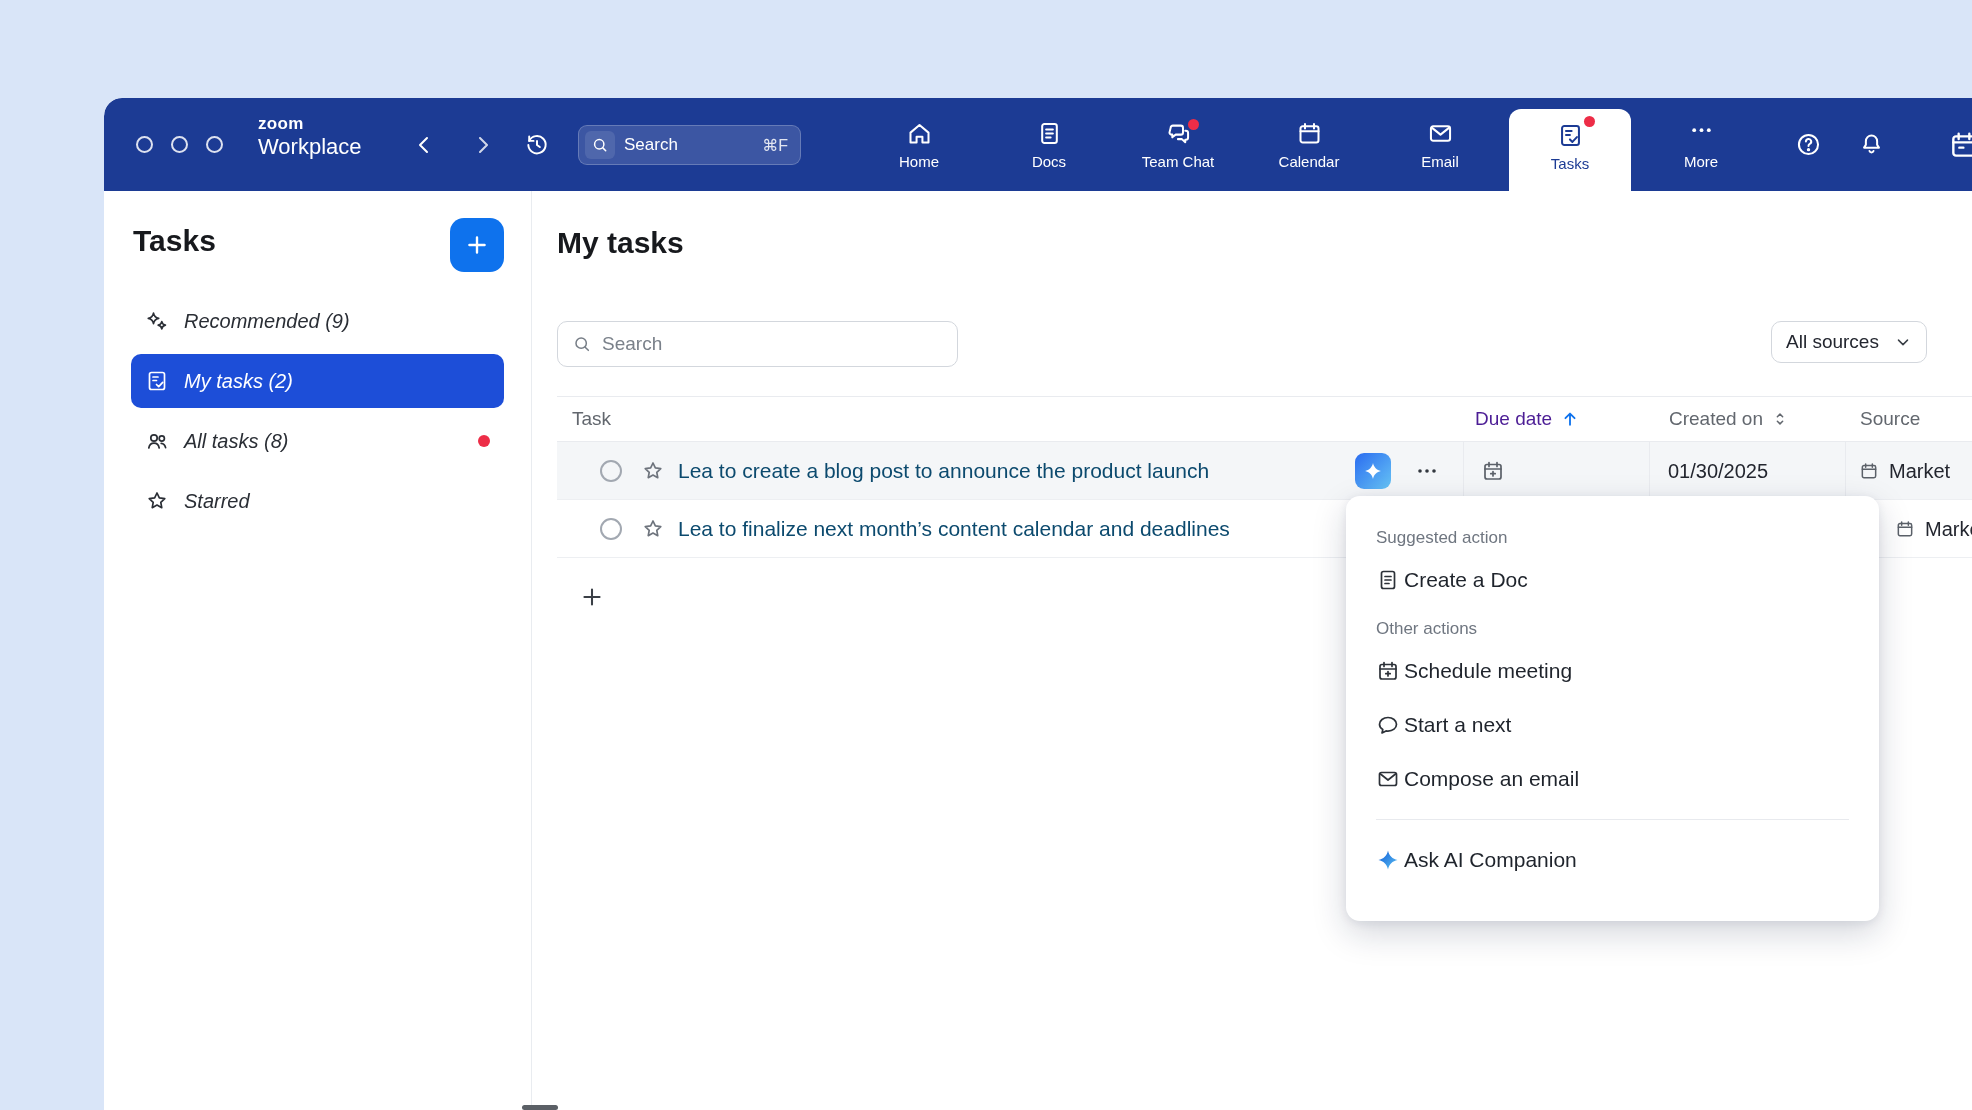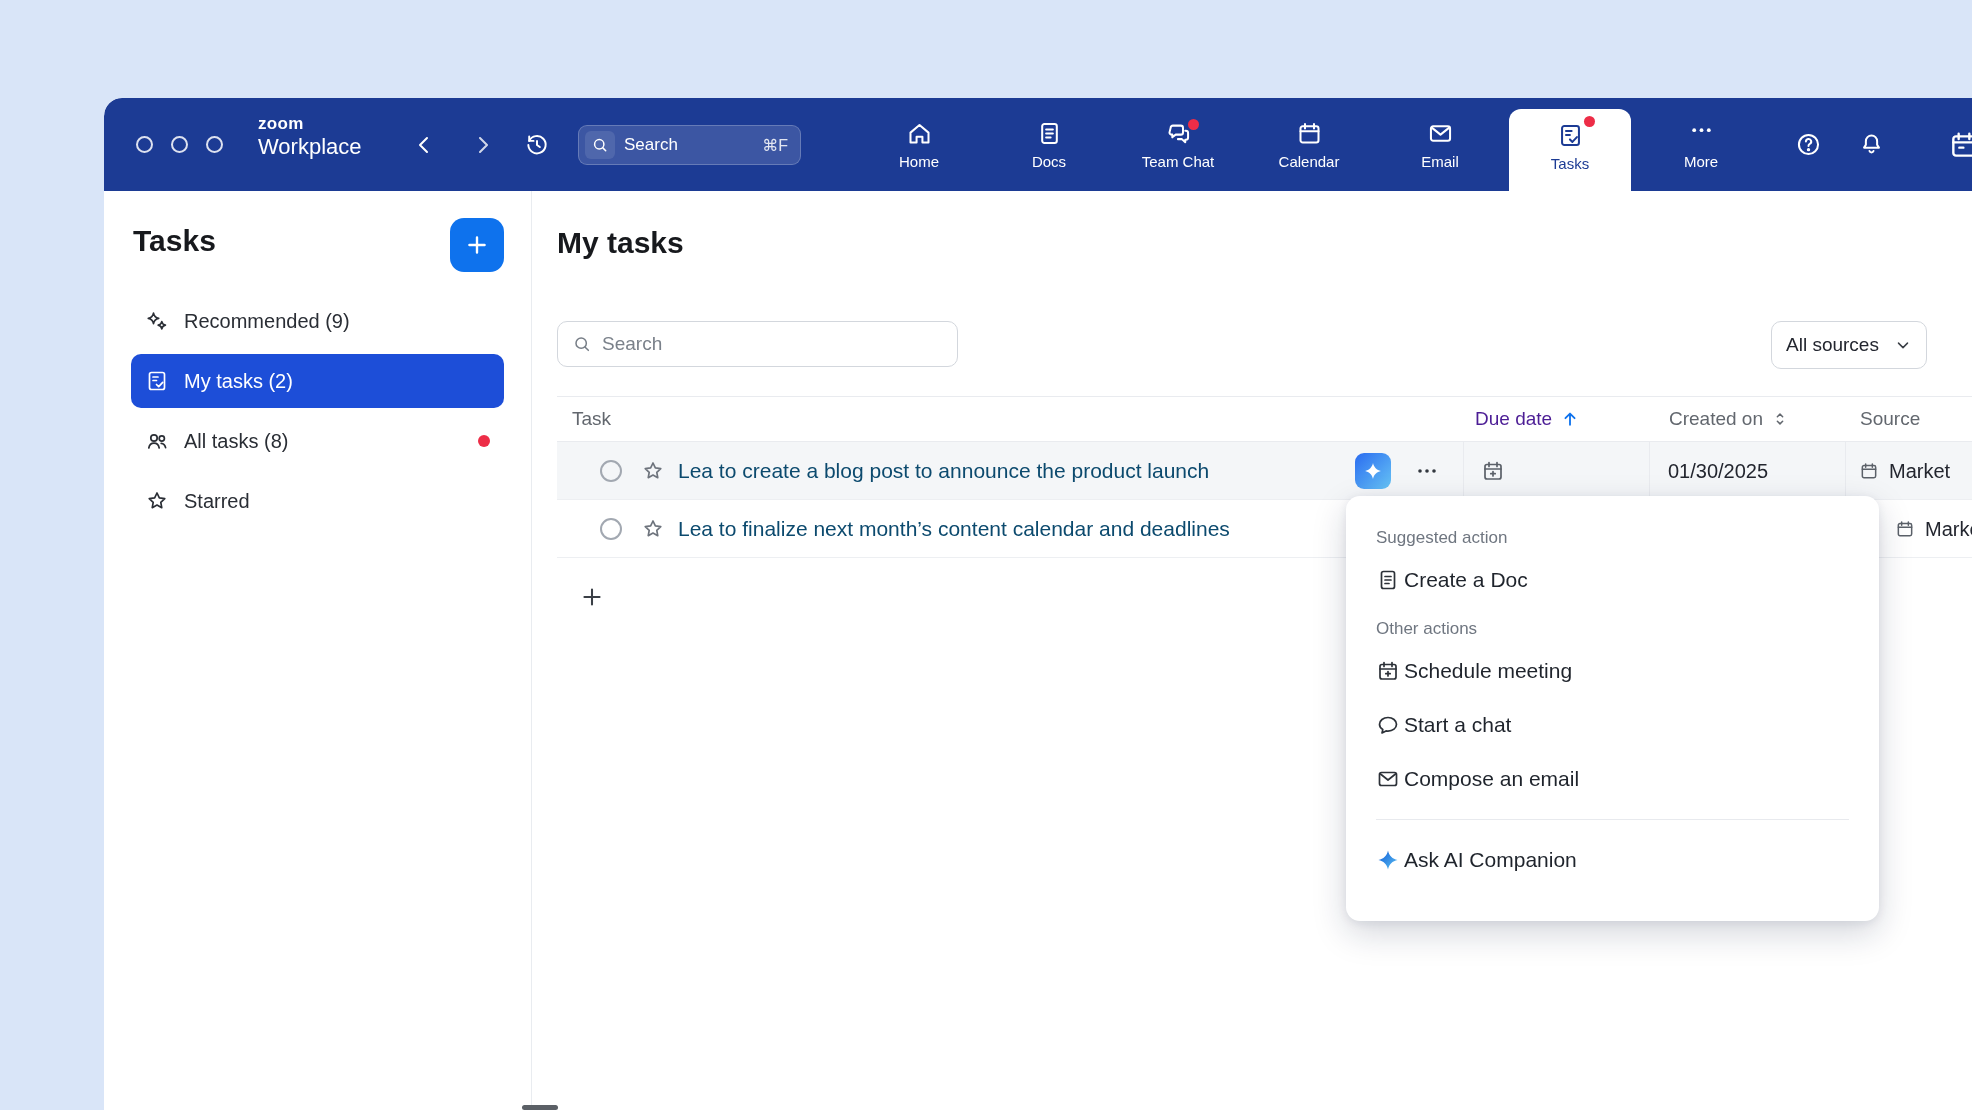--- a/index.html
+++ b/index.html
@@ -25,33 +25,33 @@
   .nav-item svg { width:27px; height:27px; }
   .nav-label { font-size:15px; }
   .nav-item.active { top:11px; height:82px; background:#fff; border-radius:12px 12px 0 0; color:#1c3b94; justify-content:flex-start; padding-top:13px; }
   .nav-badge { position:absolute; width:11px; height:11px; border-radius:50%; background:#ed2d47; top:21px; left:calc(50% + 10px); }
   .nav-item.active .nav-badge { top:7px; left:calc(50% + 14px); }
 
   
   .sidebar { position:absolute; left:0; top:93px; bottom:0; width:428px; background:#fff; border-right:1px solid #e9ecf0; z-index:4; }
   .sidebar-title { position:absolute; left:29px; top:33px; font-size:30px; font-weight:700; color:#17191d; }
   .add-btn { position:absolute; left:346px; top:27px; width:54px; height:54px; border-radius:14px; background:#0e72ed; border:none; color:#fff; display:flex; align-items:center; justify-content:center; cursor:pointer; }
-  .side-list { position:absolute; left:27px; right:27px; top:103px; }
+  .side-list { position:absolute; left:27px; right:27px; top:103px;font-style:italic; }
   .side-item { height:54px; border-radius:10px; display:flex; align-items:center; padding:0 14px; gap:15px; font-size:20px; color:#2a2e35; cursor:pointer; margin-bottom:6px; }
   .side-item svg { width:24px; height:24px; flex:none; }
   .side-item.selected { background:#1d4ed8; color:#fff; }
   .side-dot { margin-left:auto; width:12px; height:12px; border-radius:50%; background:#ed2d47; }
 
   
   .content { position:absolute; left:428px; top:93px; right:0; bottom:0; background:#fff; overflow:hidden; }
   .page-title { position:absolute; left:25px; top:35px; font-size:30px; font-weight:700; color:#17191d; }
   .search-field { position:absolute; left:25px; top:130px; width:401px; height:46px; border:1px solid #d3d7dd; border-radius:10px; display:flex; align-items:center; padding:0 14px; gap:10px; color:#767d86; background:#fff; }
   .search-field input { border:none; outline:none; flex:1; font-size:19px; font-family:inherit; color:#23262f; background:transparent; }
   .search-field input::placeholder { color:#7a818a; }
-  .sources-dd { position:absolute; left:1239px; top:130px; width:156px; height:48px; border:1px solid #d3d7dd; border-radius:10px; background:#fff; display:flex; align-items:center; justify-content:space-between; padding:0 14px; font-size:19px; font-family:inherit; color:#23262f; cursor:pointer; }
+  .sources-dd { position:absolute; left:1239px; top:130px; width:156px; height:42px; border:1px solid #d3d7dd; border-radius:10px; background:#fff; display:flex; align-items:center; justify-content:space-between; padding:0 14px; font-size:19px; font-family:inherit; color:#23262f; cursor:pointer; }
 
   .thead { position:absolute; left:25px; right:0; top:205px; height:46px; border-top:1px solid #e9ebef; border-bottom:1px solid #e9ebef; font-size:19px; color:#62676e; }
   .th { position:absolute; top:0; height:100%; display:flex; align-items:center; gap:8px; }
   .th-task { left:15px; }
   .th-due { left:918px; color:#4c1d95; cursor:pointer; }
   .th-created { left:1112px; cursor:pointer; }
   .th-source { left:1303px; }
 
   .trow { position:absolute; left:25px; right:0; height:58px; border-bottom:1px solid #edeff2; }
   .row1 { top:251px; background:#f4f6f8; }
@@ -365,21 +365,21 @@
             <rect x="4" y="5.5" width="16" height="14.5" rx="2"></rect>
             <path d="M8 3.5v4M16 3.5v4M4 10h16"></path>
             <path d="M12 12.5v4.4M9.8 14.7h4.4"></path>
           </svg>
         <span>Schedule meeting</span>
       </div>
       <div class="menu-item">
         <svg viewBox="0 0 24 24" fill="none" stroke="currentColor" stroke-width="1.7" stroke-linecap="round" stroke-linejoin="round">
             <path d="M12 4.5c-4.7 0-8.5 3-8.5 6.8 0 2.2 1.3 4.1 3.3 5.3L6 20l4-2.1c.6.1 1.3.2 2 .2 4.7 0 8.5-3 8.5-6.8S16.7 4.5 12 4.5z"></path>
           </svg>
-        <span>Start a chat</span>
+        <span>Start a next</span>
       </div>
       <div class="menu-item">
         <svg viewBox="0 0 24 24" fill="none" stroke="currentColor" stroke-width="1.7" stroke-linecap="round" stroke-linejoin="round">
             <rect x="3.5" y="5.5" width="17" height="13" rx="2"></rect>
             <path d="m4.5 7 7.5 6 7.5-6"></path>
           </svg>
         <span>Compose an email</span>
       </div>
       <div class="menu-divider"></div>
       <div class="menu-item">

